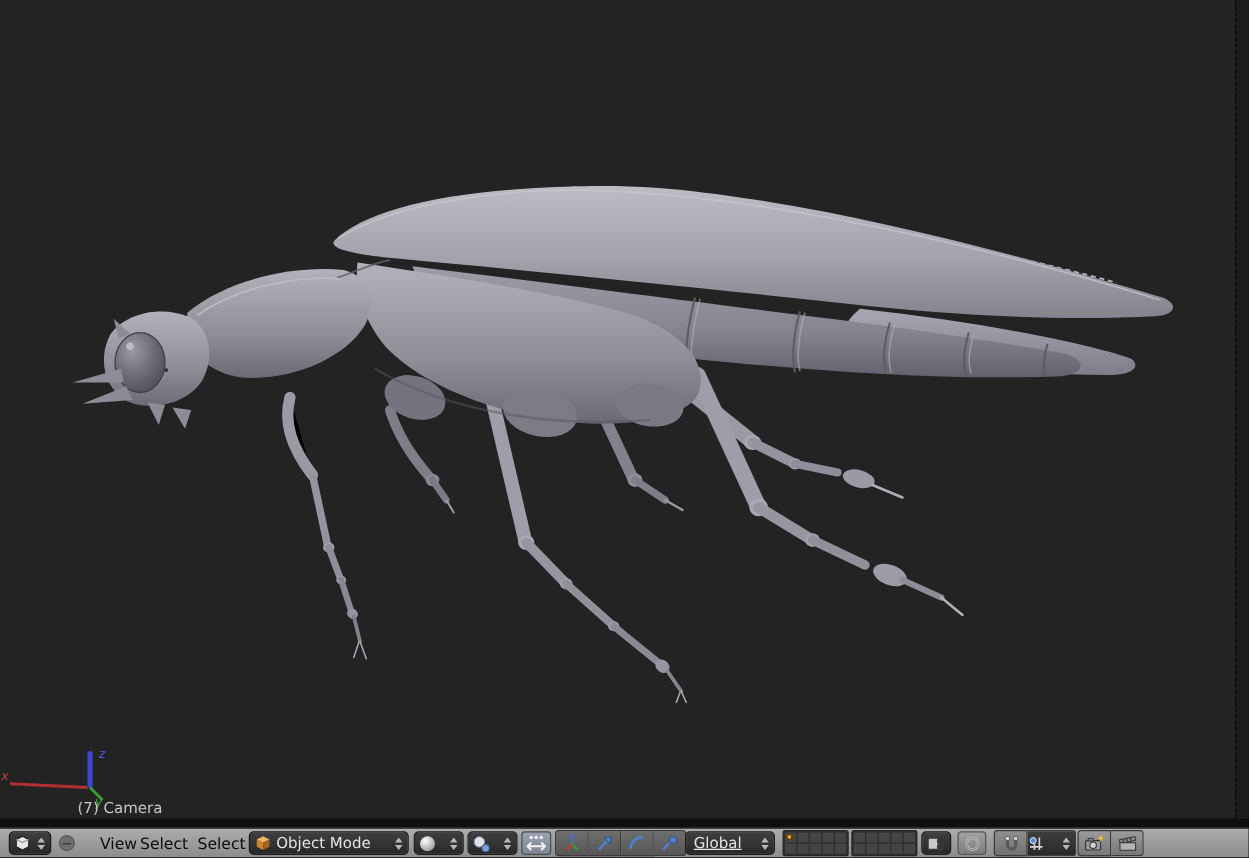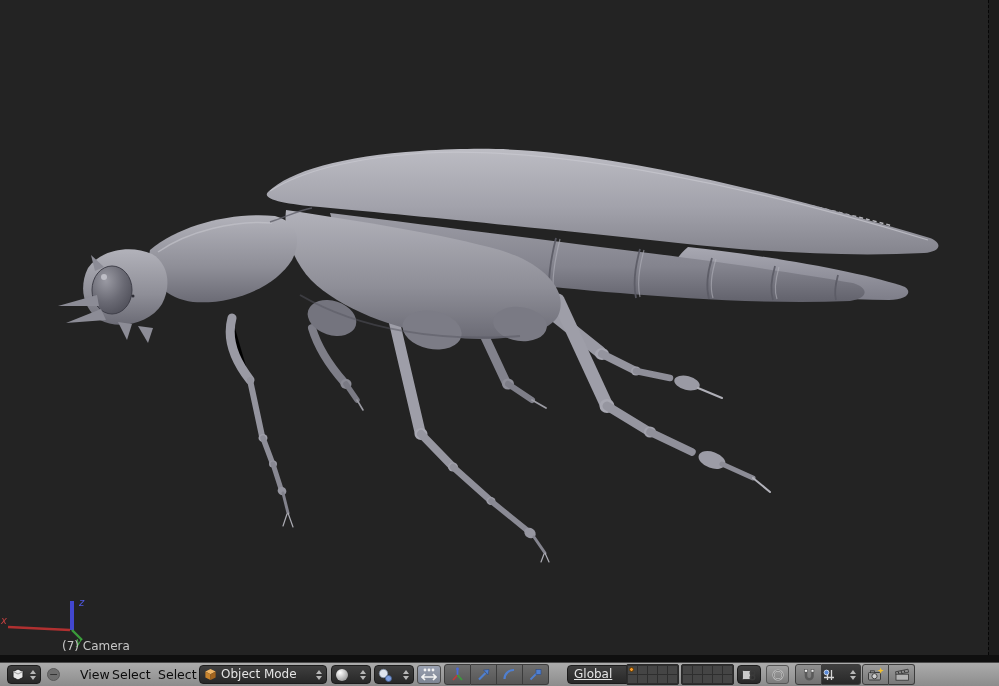--- a/index.html
+++ b/index.html
@@ -306,21 +306,21 @@
         </svg>
       </div>
       <div class="gbtn">
         <svg width="15" height="15" viewBox="0 0 15 15">
           <line x1="2.5" y1="12.5" x2="9" y2="6" stroke="#4f7fd0" stroke-width="1.8"></line>
           <rect x="8" y="2.5" width="5" height="5" fill="#4f7fd0" stroke="#2d4a80" stroke-width="0.6"></rect>
         </svg>
       </div>
     </div>
 
-    <div class="hitem dark-btn" style="left:567px; width:72px; padding-left:6px;text-decoration:underline;">
+    <div class="hitem dark-btn" style="left:548px; width:72px; padding-left:6px;text-decoration:underline;">
       <span class="dd-text" style="padding-left:0;">Global</span>
       <span class="stepper">
         <i class="tri-up"></i>
           <i class="tri-down"></i>
         </span>
     </div>
 
     <div class="hitem" style="left:626px;">
       <div class="layers">
         <div class="cell">

